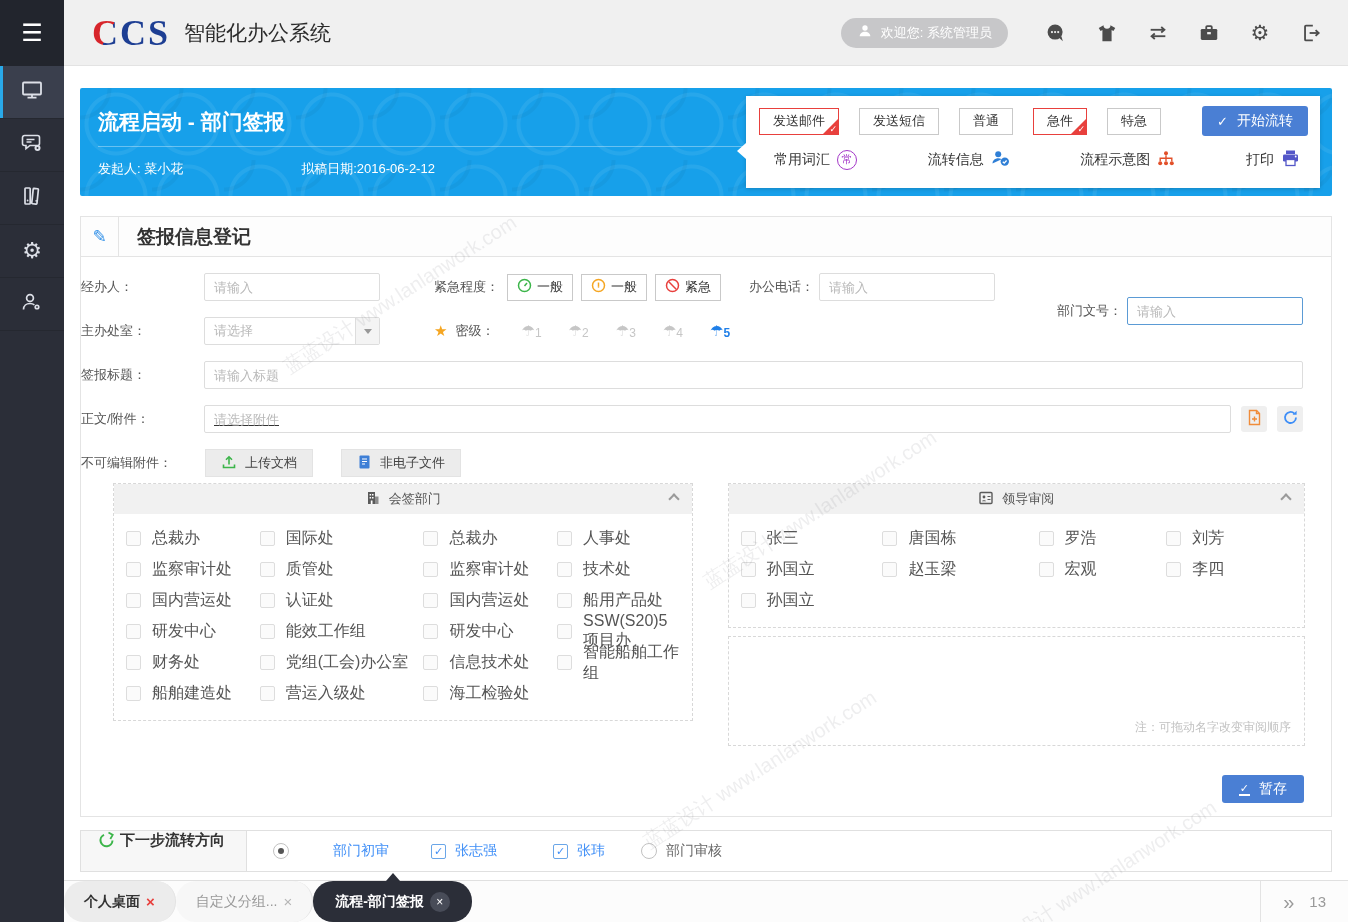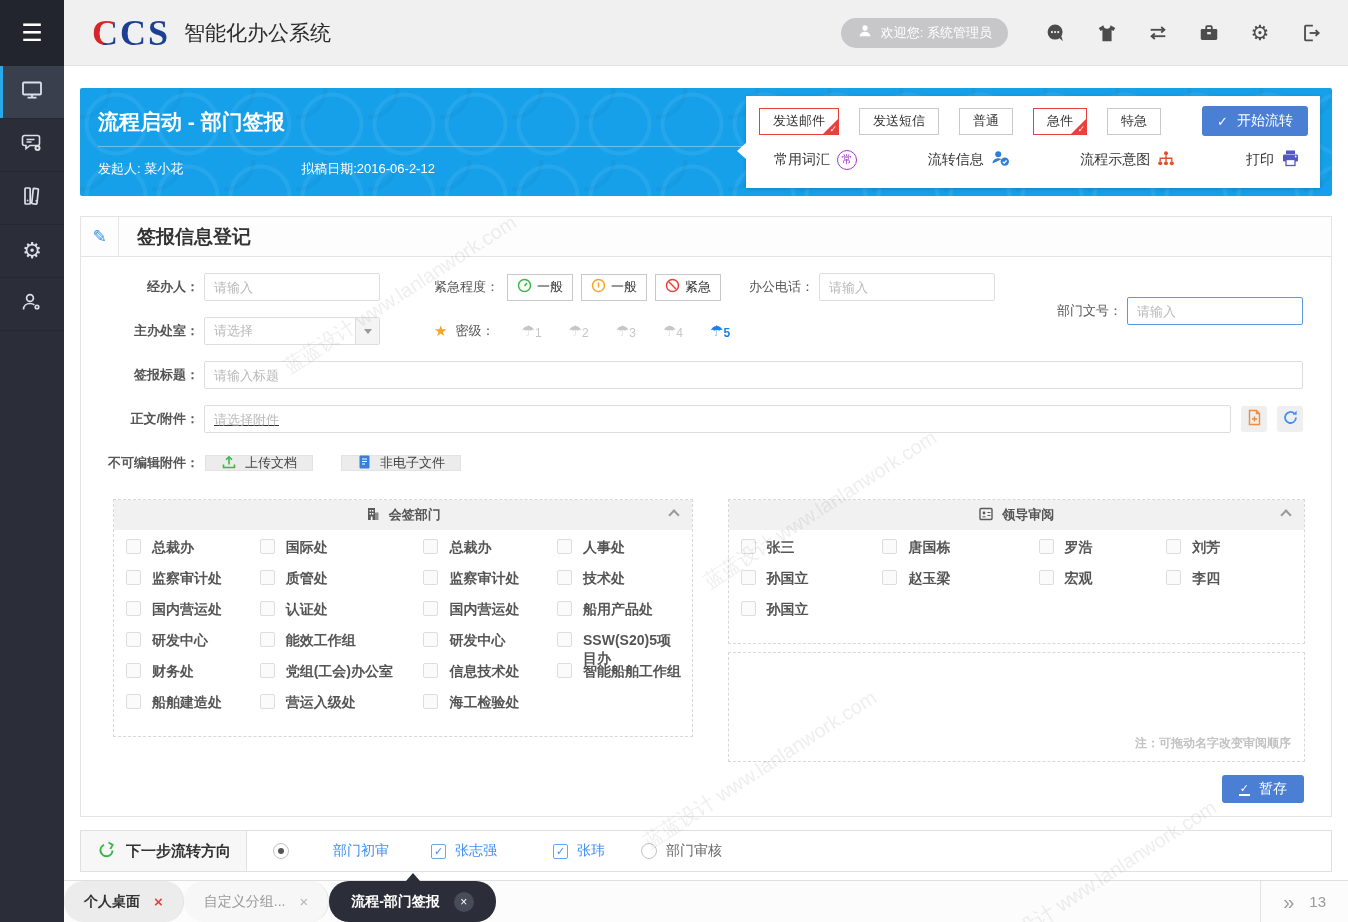--- a/index.html
+++ b/index.html
@@ -65,21 +65,21 @@
   .ph-link { display:flex; align-items:center; gap:7px; cursor:pointer; }
   .badge-circle { width:20px; height:20px; border:1px solid #a438c8; color:#a438c8; border-radius:50%;
     font-size:11px; display:flex; align-items:center; justify-content:center; }
   
   .form-card { margin-top:20px; border:1px solid #e4e4e4; height:601px; background:#fff; position:relative; }
   .form-head { height:40px; border-bottom:1px solid #e4e4e4; display:flex; align-items:center; background:#fdfdfd; }
   .form-head-icon { width:38px; height:39px; border-right:1px solid #e4e4e4; display:flex;
     align-items:center; justify-content:center; color:#2f8fe8; font-size:17px; }
   .form-head-title { margin-left:18px; font-size:19px; font-weight:bold; color:#333; }
   .frow { display:flex; align-items:center; margin-top:16px; padding-right:28px; height:28px; }
-  .flabel { width:118px; text-align:right; font-size:13px; color:#555; flex:none;font-weight:bold; }
+  .flabel { width:118px; text-align:left; font-size:13px; color:#555; flex:none; }
   .tinput { height:28px; border:1px solid #ddd; border-radius:2px; padding:0 9px; font-size:13px;
     color:#333; margin-left:5px; outline:none; background:#fff; }
   .tinput::placeholder { color:#b9b9b9; }
   .w176 { width:176px; }
   .tinput.focus { border-color:#5b9bd5; }
   .glabel { font-size:13px; color:#555; }
   .ubtn { height:27px; border:1px solid #c9c9c9; display:flex; align-items:center; gap:5px;
     padding:0 9px; font-size:13px; color:#333; margin-left:8px; cursor:pointer; background:#fff; }
   .g-urgency { display:flex; align-items:center; margin-left:54px; }
   .g-phone { display:flex; align-items:center; margin-left:auto; }
@@ -93,59 +93,59 @@
     border-top:5px solid #999; }
   .g-secrecy { display:flex; align-items:center; margin-left:54px; }
   .star { color:#f5a623; font-size:15px; margin-right:8px; }
   .umb { margin-left:27px; color:#c6c6c6; font-size:15px; cursor:pointer; display:flex; align-items:flex-end; }
   .umb b { font-size:12px; font-weight:normal; }
   .umb.active { color:#1f7fe8; }
   .umb.active b { font-weight:bold; color:#1f7fe8; }
   .grow { flex:1; }
   .icon-btn { width:26px; height:26px; background:#efefef; border-radius:3px; margin-left:10px;
     display:flex; align-items:center; justify-content:center; cursor:pointer; flex:none; }
-  .gray-btn { height:16px; background:#ececec; border:1px solid #e3e3e3; display:flex; align-items:center;
+  .gray-btn { height:28px; background:#ececec; border:1px solid #e3e3e3; display:flex; align-items:center;
     gap:8px; padding:0 15px; font-size:13px; color:#444; margin-left:6px; cursor:pointer; }
   .gray-btn + .gray-btn { margin-left:28px; }
   
-  .panels { display:flex; gap:35px; margin-top:22px; padding:0 26px 0 32px; align-items:flex-start;font-weight:bold; }
+  .panels { display:flex; gap:35px; margin-top:6px; padding:0 26px 0 32px; align-items:flex-start; }
   .panel { flex:1; border:1px dashed #d8d8d8; background:#fff; }
   .panel-head { height:30px; background:#f1f1f1; display:flex; align-items:center; justify-content:center;
     gap:8px; font-size:13px; color:#555; position:relative; }
   .chevron-up { position:absolute; right:14px; top:11px; width:8px; height:8px;
     border-left:2px solid #9a9a9a; border-top:2px solid #9a9a9a; transform:rotate(45deg); cursor:pointer; }
   .cgrid { display:grid; grid-template-columns:1.02fr 1.25fr 1.02fr 0.95fr; padding:9px 10px 11px 12px; }
   .cgrid.leader { grid-template-columns:1fr 1.1fr 0.9fr 0.9fr; }
-  .citem { display:flex; gap:11px; height:31px; font-size:14px; color:#555; cursor:pointer; }
+  .citem { display:flex; align-items:center; gap:11px; height:31px; font-size:16px; color:#555; cursor:pointer; }
   .cbox { width:15px; height:15px; border:1px solid #ddd; background:#fbfbfb; border-radius:2px; flex:none; }
   .right-col { flex:1; display:flex; flex-direction:column; }
   .empty-box { border:1px dashed #d8d8d8; margin-top:8px; height:110px; position:relative; }
   .empty-note { position:absolute; right:13px; bottom:9px; font-size:12px; color:#c2c2c2; }
   .save-row { position:absolute; right:27px; bottom:13px; }
   .btn-save { height:28px; background:#4a7fd4; border-radius:3px; color:#fff; display:flex;
     align-items:center; gap:9px; padding:0 17px; font-size:14px; cursor:pointer; }
   .save-ic { font-size:11px; line-height:10px; border-bottom:2px solid #fff; padding:0 1px 1px; }
   
   .flow-bar { margin-top:13px; height:42px; border:1px solid #e0e0e0; background:#fff;
     display:flex; align-items:center; }
   .flow-label { width:166px; height:100%; background:#f7f7f7; border-right:1px solid #e0e0e0;
-    display:flex; align-items:center; gap:10px; padding-left:17px; font-size:15px; font-weight:bold; color:#333; flex:none; }
+    display:flex; align-items:flex-start; gap:4px; padding-left:17px; font-size:15px; font-weight:bold; color:#333; flex:none; }
   .fopt { display:flex; align-items:center; font-size:14px; }
   .radio { width:16px; height:16px; border:1px solid #c2c2c2; border-radius:50%; background:#fff;
     position:relative; flex:none; cursor:pointer; }
   .radio.on::after { content:""; position:absolute; left:4px; top:4px; right:4px; bottom:4px;
     background:#555; border-radius:50%; }
   .bluecheck { width:15px; height:15px; border:1px solid #6aa6e8; border-radius:2px; background:#fff;
     color:#3e8ef7; font-size:11px; display:flex; align-items:center; justify-content:center; flex:none; cursor:pointer; }
   .opt-blue { color:#3e8ef7; }
   .opt-gray { color:#666; }
   
   .tabbar { position:absolute; left:0; right:0; bottom:0; height:42px; background:#fcfcfc;
     border-top:1px solid #e0e0e0; display:flex; align-items:stretch; }
-  .tab { display:flex; align-items:center; gap:14px; padding:0 20px; font-size:14px;
+  .tab { display:flex; align-items:center; gap:6px; padding:0 20px; font-size:14px;
     border-right:1px solid #e3e3e3; cursor:pointer; position:relative;border-radius:20px; }
   .tab .x { font-size:15px; line-height:1; }
   .tab1 { background:#ececec; color:#333; font-weight:bold; }
   .tab1 .x { color:#e8403d; }
   .tab2 { background:#f7f7f7; color:#999; }
   .tab2 .x { color:#b5b5b5; }
   .tab3 { background:#2b2e38; color:#fff; font-weight:bold; border-right:none; padding:0 22px; }
   .tab3::before { content:""; position:absolute; top:-8px; left:50%; margin-left:-7px;
     border-left:7px solid transparent; border-right:7px solid transparent; border-bottom:8px solid #2b2e38; }
   .tab3 .x-circle { width:20px; height:20px; border-radius:50%; background:#484c58; color:#fff;

